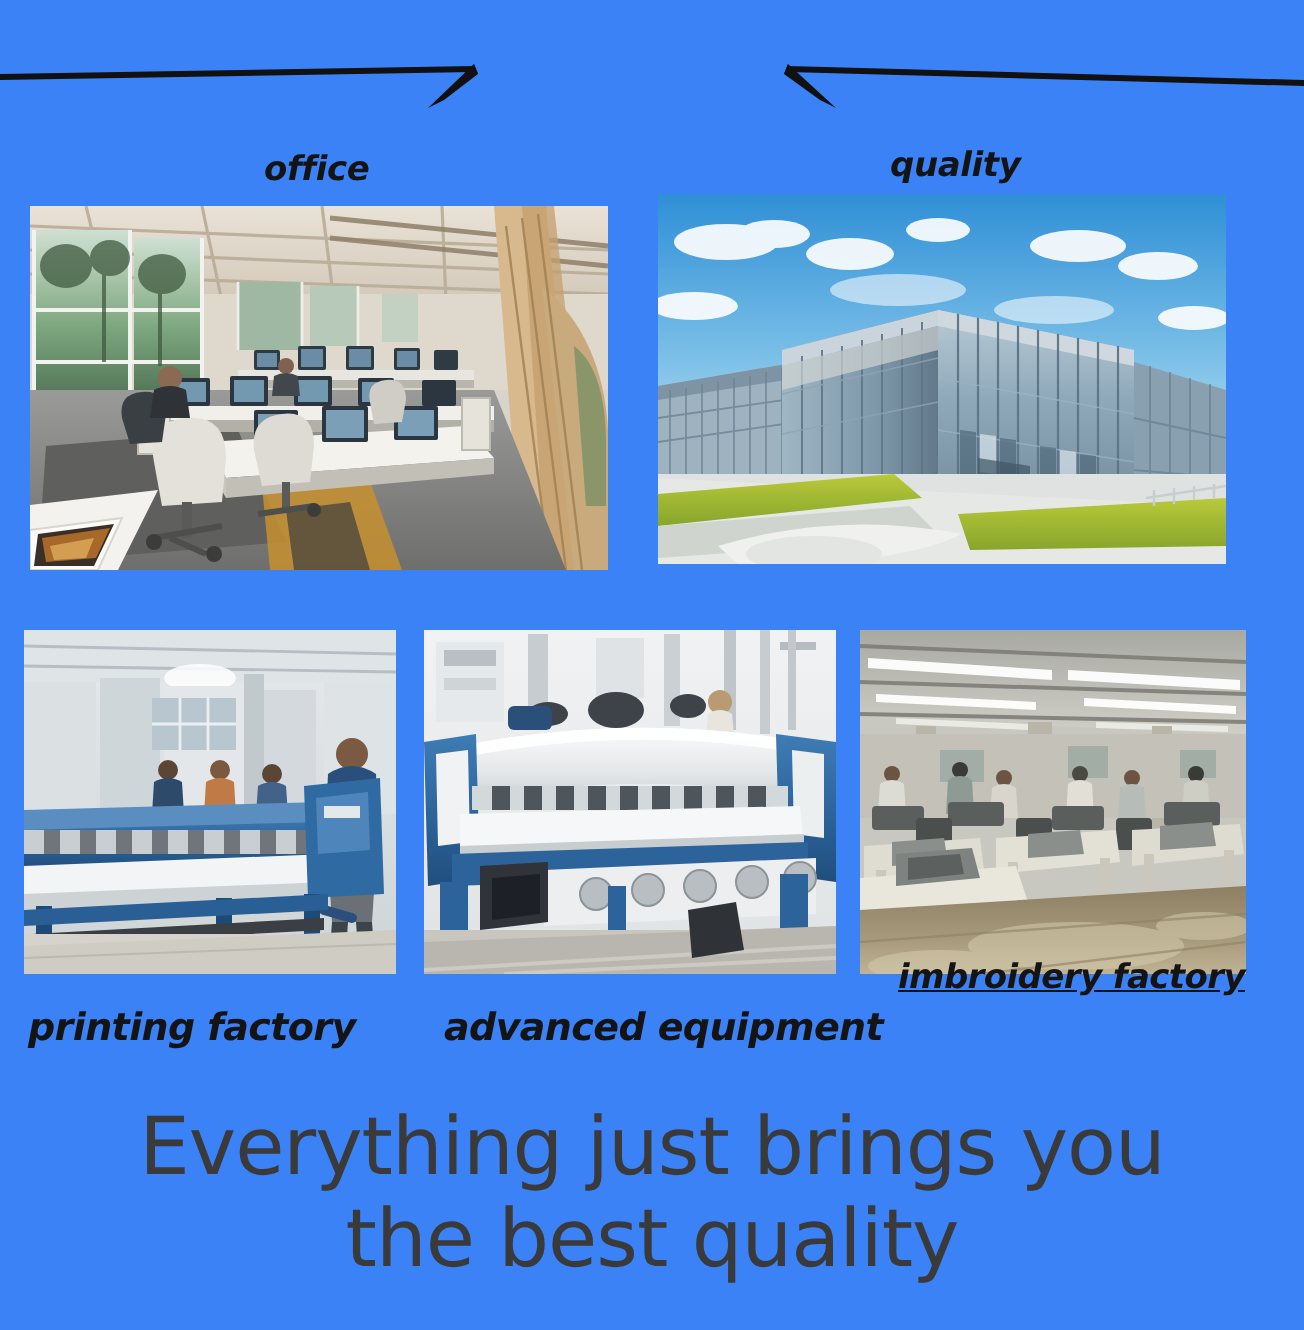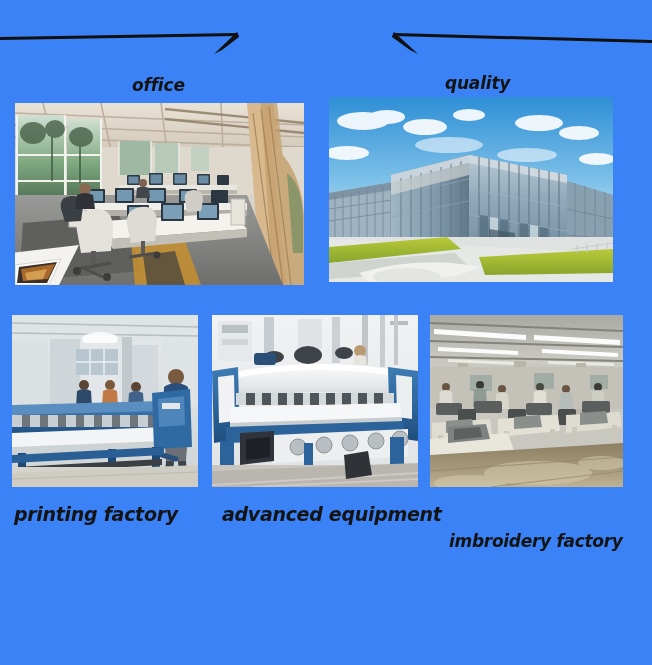--- a/index.html
+++ b/index.html
@@ -727,16 +727,20 @@
       </g>
       <g stroke="#8e8268" stroke-width="1.2" opacity="0.6">
         <path d="M0 156 L193 142"></path>
         <path d="M60 172 L193 156"></path>
       </g>
     </svg>
   </div>
 
   <div class="cap-bottom" style="left:222px; top:503px; font-size:19px;">advanced equipment</div>
   <div class="cap-bottom" style="left:14px; top:503px; font-size:19px;">printing factory</div>
-  <div class="cap-bottom" style="left:449px; top:531px; font-size:17px;">imbroidery factory</div>
-
+  <div class="cap-bottom" style="left:449px; top:479px; font-size:17px;text-decoration:underline;">imbroidery factory</div>
+
+  <div class="tagline" style="top:551px;">
+    <span class="ln">Everything just brings you</span>
+    <span class="ln">the best quality</span>
+  </div>
 
 </div>
 
 </body></html>

